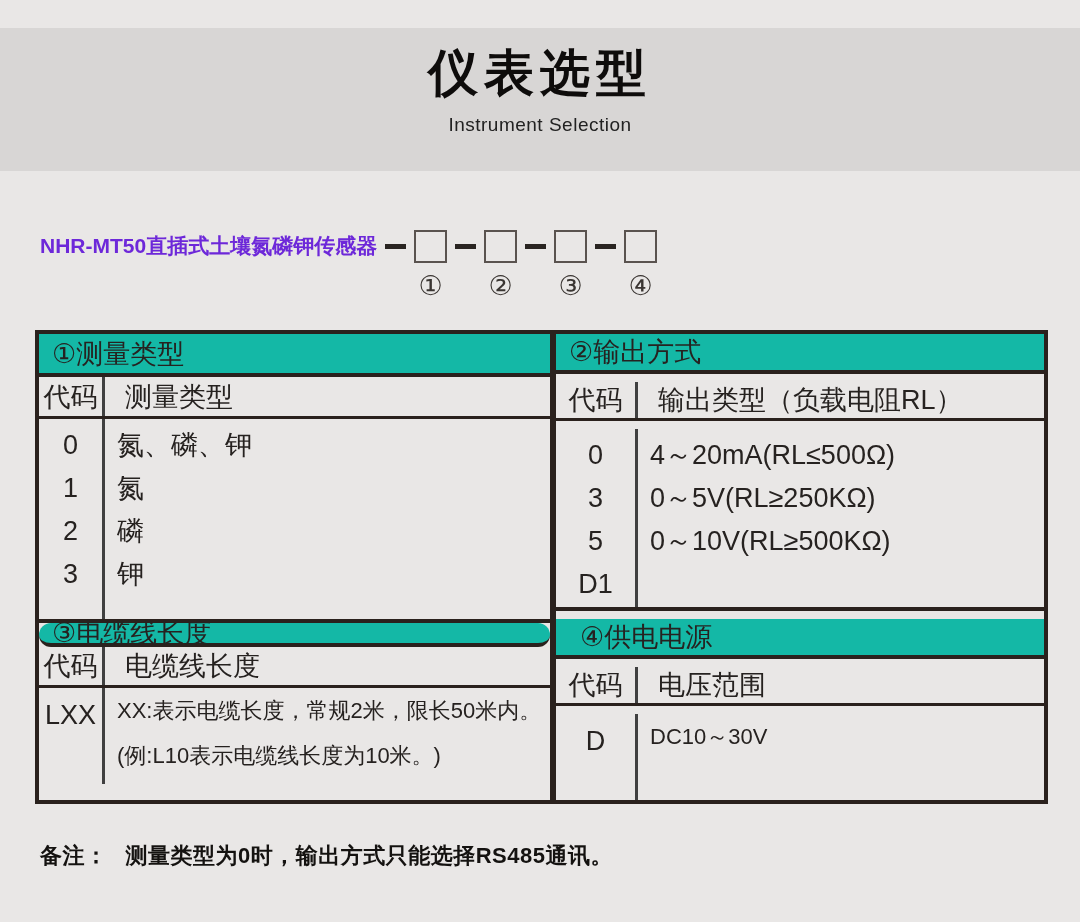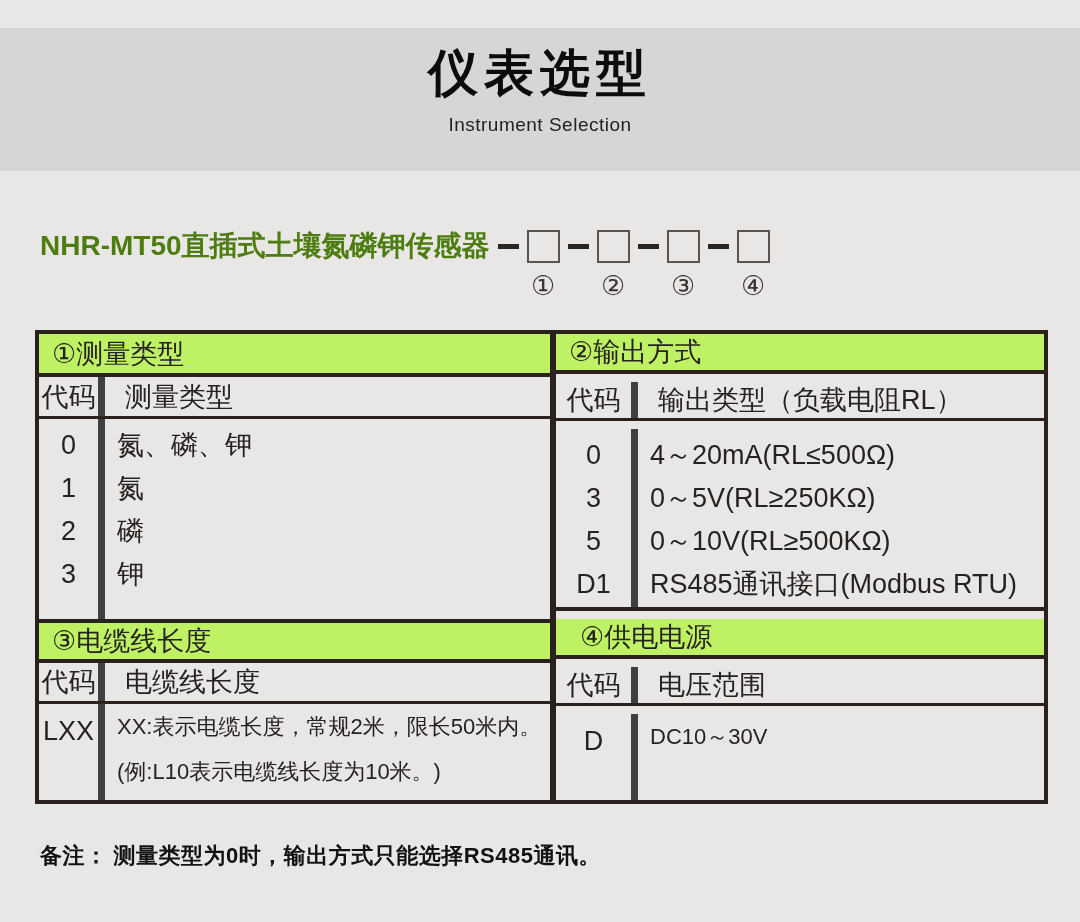--- a/index.html
+++ b/index.html
@@ -21,67 +21,67 @@
     padding-top:12px; font-size:50px; font-weight:bold;
     letter-spacing:6px; color:#0e0c0b;
   }
   .sub-title { margin-top:7px; font-size:19px; color:#222; letter-spacing:0.5px; }
 
   
   .model-row {
     position:absolute; left:40px; top:222px; height:48px;
     display:flex; align-items:center; white-space:nowrap;
   }
-  .model-label { font-size:28px; font-weight:bold; color:#4d7c0f; }
+  .model-label { font-size:21px; font-weight:bold; color:#6d28d9; }
   .dash { display:inline-block; width:21px; height:5px; background:#2a2522; margin:0 8px; }
   .box-group { position:relative; display:inline-block; width:33px; height:33px; }
   .sel-box { display:block; width:33px; height:33px; border:2px solid #5a534f; background:transparent; }
   .circ-num {
     position:absolute; top:40px; left:50%; transform:translateX(-50%);
     font-size:27px; color:#3a3532; font-weight:normal;
   }
 
   
   .sel-table {
     position:absolute; left:35px; top:330px; width:1013px; height:474px;
     border:4px solid #2a211d; display:flex; background:#e9e7e6;
     font-size:27px; color:#262220;
   }
   .half { display:flex; flex-direction:column; }
   .half-left  { width:514px; border-right:3px solid #2a211d; }
   .half-right { flex:1;      border-left:3px solid #2a211d;gap:8px; }
 
   .sec-header {
-    height:43px; background:#bef264; border-bottom:4px solid #2a211d;
+    height:43px; background:#14b8a6; border-bottom:4px solid #2a211d;
     display:flex; align-items:center; padding-left:13px;
   }
   .sub-header { height:42px; border-bottom:3px solid #2a211d; display:flex; }
   .sub-header .code-cell { display:flex; align-items:center; justify-content:center; }
   .sub-header .val-cell  { display:flex; align-items:center; padding-left:20px; }
 
   .code-w-l { width:66px; }
   .code-w-r { width:82px; }
-  .code-cell { border-right:7px solid #404040; }
+  .code-cell { border-right:3px solid #404040; }
 
   .body-a { height:204px; border-bottom:4px solid #2a211d; display:flex; }
   .body-b { height:96px; display:flex; }
   .col-stack { padding-top:5px; }
   .col-stack > div { line-height:43px; }
   .code-col { text-align:center; }
   .val-col  { flex:1; padding-left:12px; }
   .body-b .col-stack > div { line-height:45px; }
   .body-b .val-col { padding-right:4px; line-height:45px; font-size:22px; }
   .wrap-text { white-space:normal; line-height:45px; }
 
   
   .note-row {
     position:absolute; left:40px; top:841px;
     font-size:22px; font-weight:bold; color:#141210; letter-spacing:0.5px;
   }
-  .note-label { margin-right:6px; }
+  .note-label { margin-right:18px; }
 </style>
 </head>
 <body>
 
 <div class="top-band">
   <div class="main-title">仪表选型</div>
   <div class="sub-title">Instrument Selection</div>
 </div>
 
 <div class="model-row">
@@ -131,21 +131,21 @@
         <div>3</div>
       </div>
       <div class="val-col col-stack">
         <div>氮、磷、钾</div>
         <div>氮</div>
         <div>磷</div>
         <div>钾</div>
       </div>
     </div>
 
-    <div class="sec-header" style="height:40px;">③电缆线长度</div>
+    <div class="sec-header" style="height:24px;border-radius:18px;">③电缆线长度</div>
 
     <div class="sub-header" style="height:41px;">
       <div class="code-cell code-w-l">代码</div>
       <div class="val-cell">电缆线长度</div>
     </div>
 
     <div class="body-b">
       <div class="code-cell code-col col-stack code-w-l">
         <div>LXX</div>
       </div>
@@ -169,21 +169,20 @@
       <div class="code-cell code-col col-stack code-w-r">
         <div>0</div>
         <div>3</div>
         <div>5</div>
         <div>D1</div>
       </div>
       <div class="val-col col-stack">
         <div>4～20mA(RL≤500Ω)</div>
         <div>0～5V(RL≥250KΩ)</div>
         <div>0～10V(RL≥500KΩ)</div>
-        <div>RS485通讯接口(Modbus RTU)</div>
       </div>
     </div>
 
     <div class="sec-header" style="height:40px;padding-left:24px;">④供电电源</div>
 
     <div class="sub-header" style="height:41px;">
       <div class="code-cell code-w-r">代码</div>
       <div class="val-cell">电压范围</div>
     </div>
 

